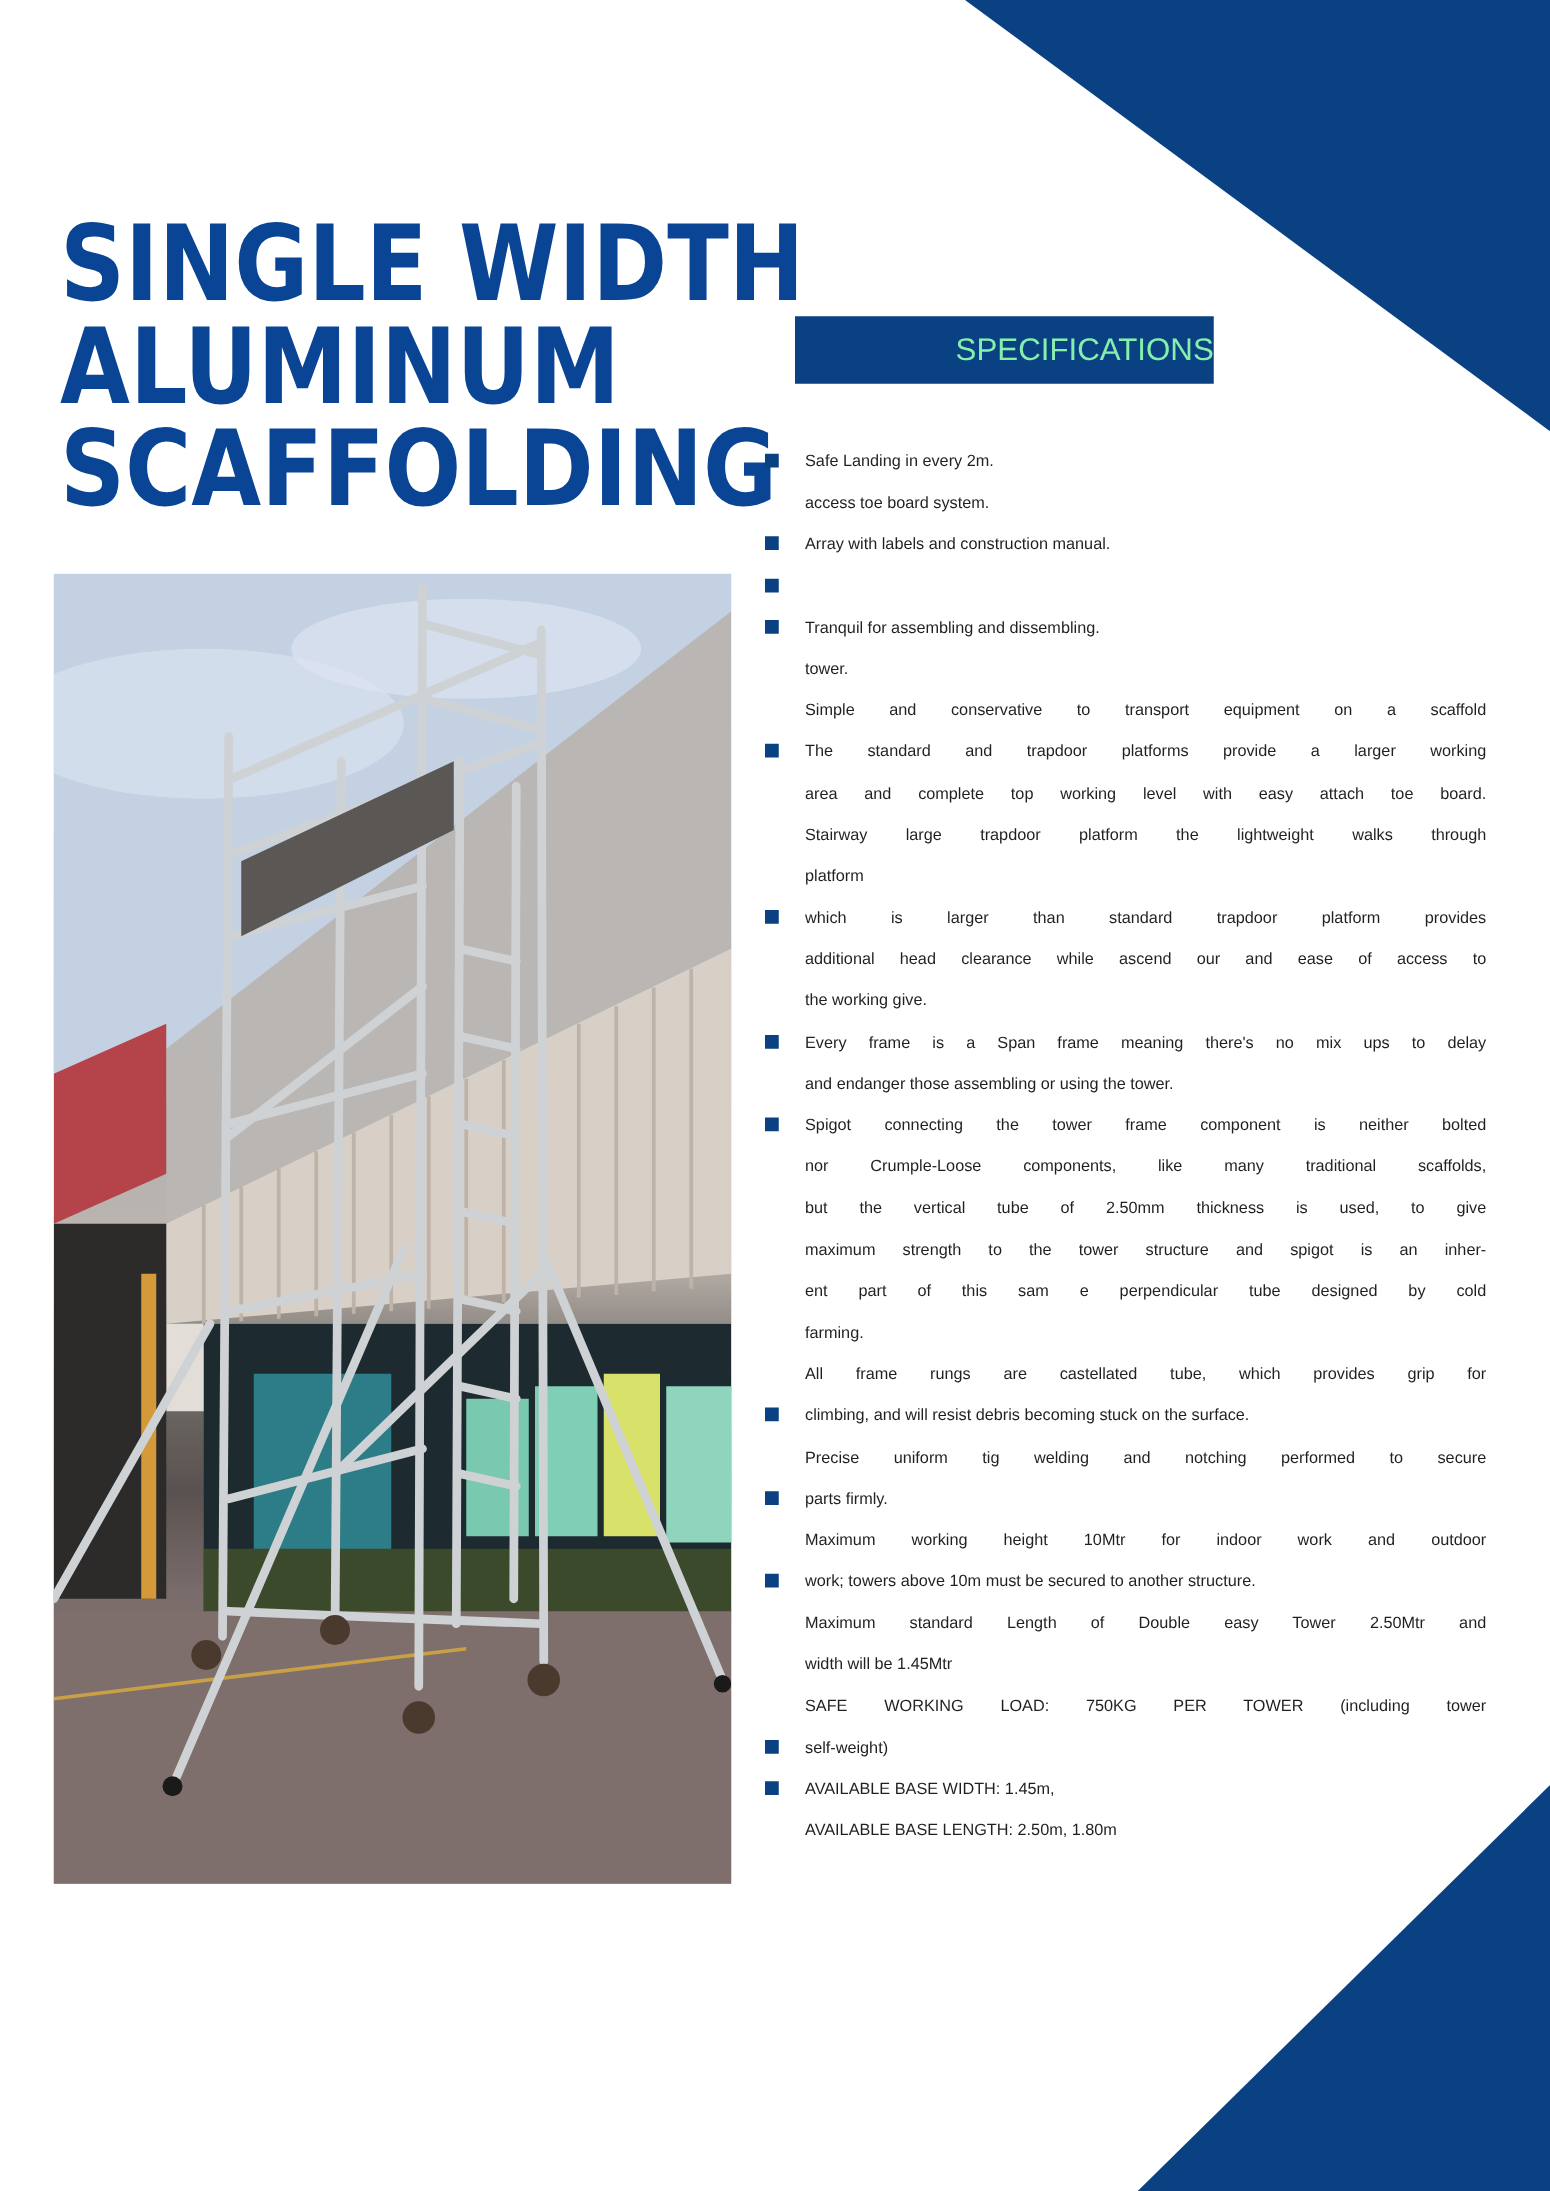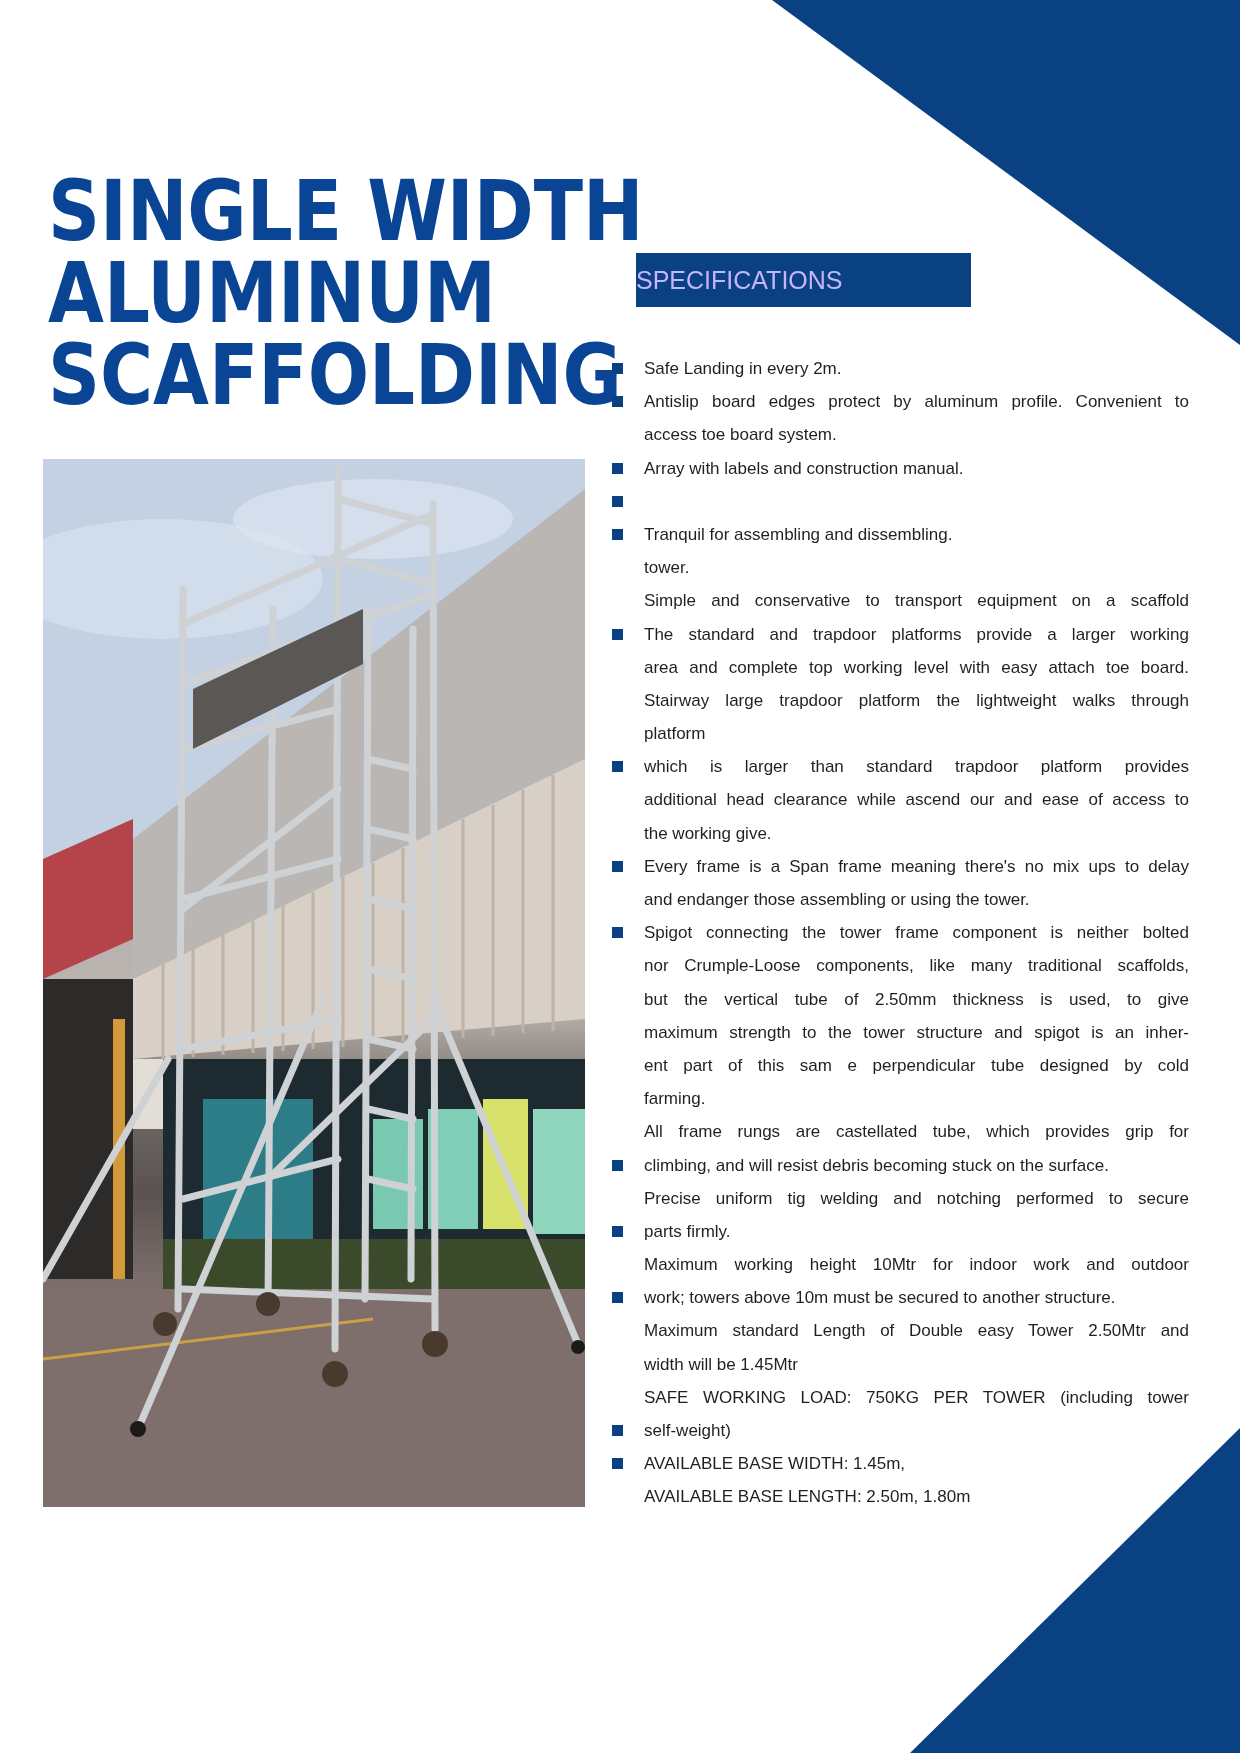--- a/index.html
+++ b/index.html
@@ -27,35 +27,35 @@
 
     .photo {
       position: absolute; left: 43px; top: 459px; width: 542px; height: 1048px;
       overflow: hidden;
       background: linear-gradient(180deg, #c9d6e6 0%, #b7c8dc 18%, #a9b0b8 34%, #bdb4ad 52%, #6e6a66 62%, #5a5250 70%, #7a6d6b 78%, #806f6c 100%);
     }
 
     .specs-banner {
       position: absolute; left: 636px; top: 253px; width: 335px; height: 54px;
       background: #0a4183;
-      color: #c4b5fd;
-      display: flex; align-items: center; justify-content: flex-start;
+      color: #86efac;
+      display: flex; align-items: center; justify-content: flex-end;
       font-family: "Liberation Sans", sans-serif;
       font-size: 25px;
       letter-spacing: 0px;
     }
 
     .specs {
       position: absolute; left: 612px; top: 352px; width: 580px;
     }
     .line {
       position: relative;
       height: 33.2px;
       line-height: 33.2px;
-      font-size: 17px;
+      font-size: 13px;
       color: #231f20;
       padding-left: 32px;
       white-space: nowrap;
     }
     .line.justify {
       text-align: justify;
       text-align-last: justify;
       width: 577px;
     }
     .bullet {
@@ -171,21 +171,20 @@
     </g>
   </svg>
 </div>
 
 <div class="specs-banner">
   <span>SPECIFICATIONS</span>
 </div>
 
 <div class="specs" id="specs">
     <div class="line"><span class="bullet"></span><span>Safe Landing in every 2m.</span></div>
-    <div class="line justify"><span class="bullet"></span><span>Antislip board edges protect by aluminum profile. Convenient to</span></div>
     <div class="line"><span>access toe board system.</span></div>
     <div class="line"><span class="bullet"></span><span>Array with labels and construction manual.</span></div>
     <div class="line"><span class="bullet"></span></div>
     <div class="line"><span class="bullet"></span><span>Tranquil for assembling and dissembling.</span></div>
     <div class="line"><span>tower.</span></div>
     <div class="line justify"><span>Simple and conservative to transport equipment on a scaffold</span></div>
     <div class="line justify"><span class="bullet"></span><span>The standard and trapdoor platforms provide a larger working</span></div>
     <div class="line justify"><span>area and complete top working level with easy attach toe board.</span></div>
     <div class="line justify"><span>Stairway large trapdoor platform the lightweight walks through</span></div>
     <div class="line"><span>platform</span></div>

